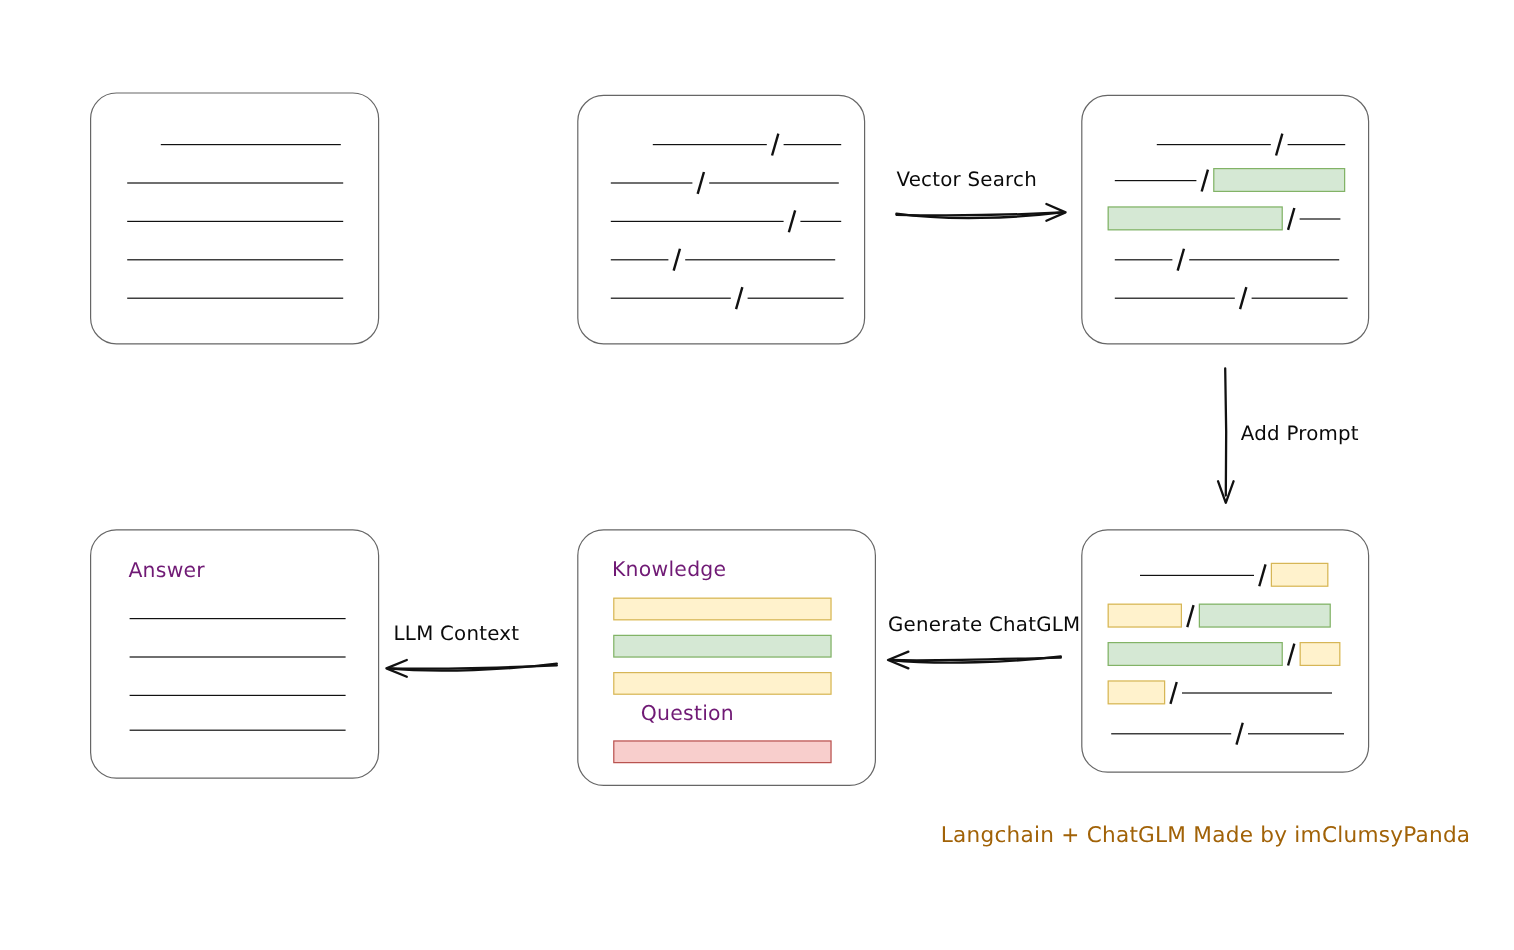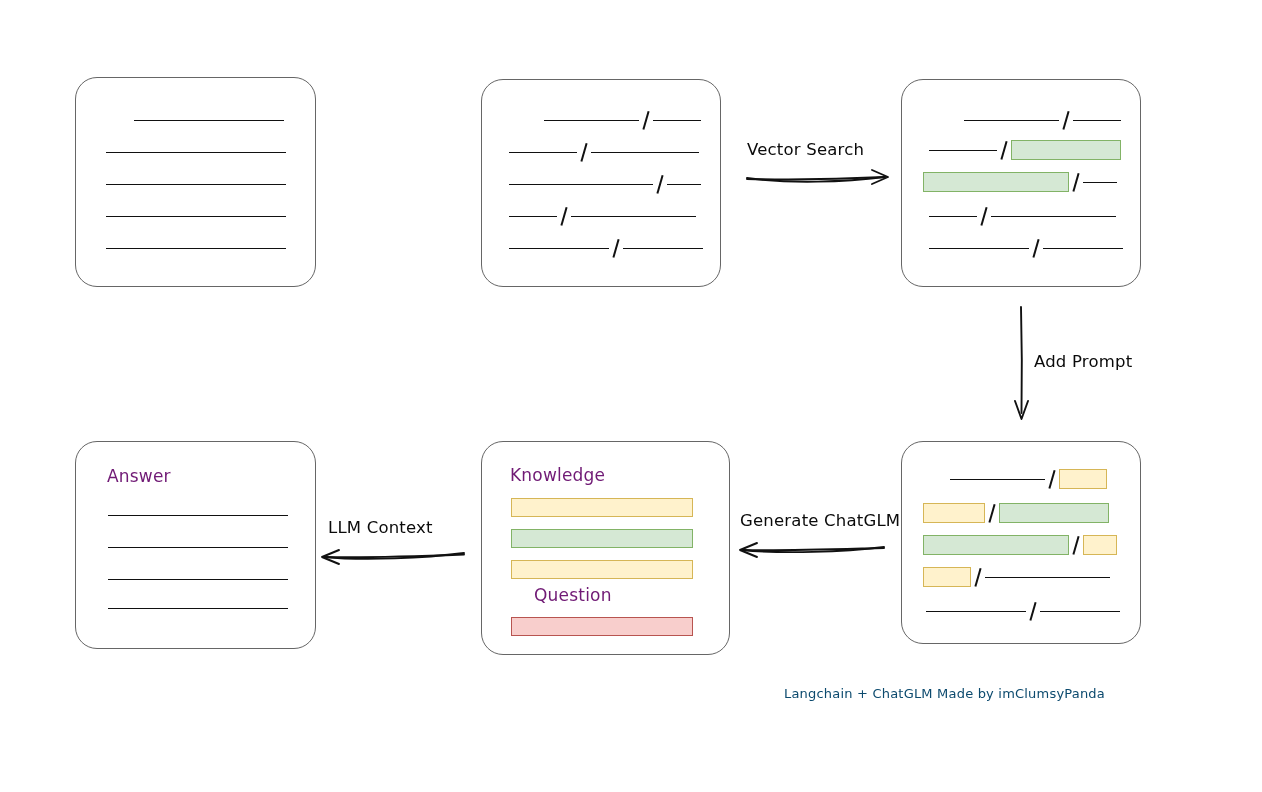--- a/index.html
+++ b/index.html
@@ -107,22 +107,22 @@
     color: #0a0a0a;
     white-space: nowrap;
     letter-spacing: 0.2px;
   }
   .arrow-svg { position: absolute; overflow: visible; }
 
   
   .credit {
     position: absolute;
     font-family: "DejaVu Sans", sans-serif;
-    font-size: 13px;
-    color: #0c4a6e;
+    font-size: 18px;
+    color: #a16207;
     white-space: nowrap;
     letter-spacing: 0.2px;
   }
 </style>
 </head>
 <body>
 
 <div id="canvas">
 
   <div class="doc-box" style="left:75px; top:77px; width:241px; height:210px;">

